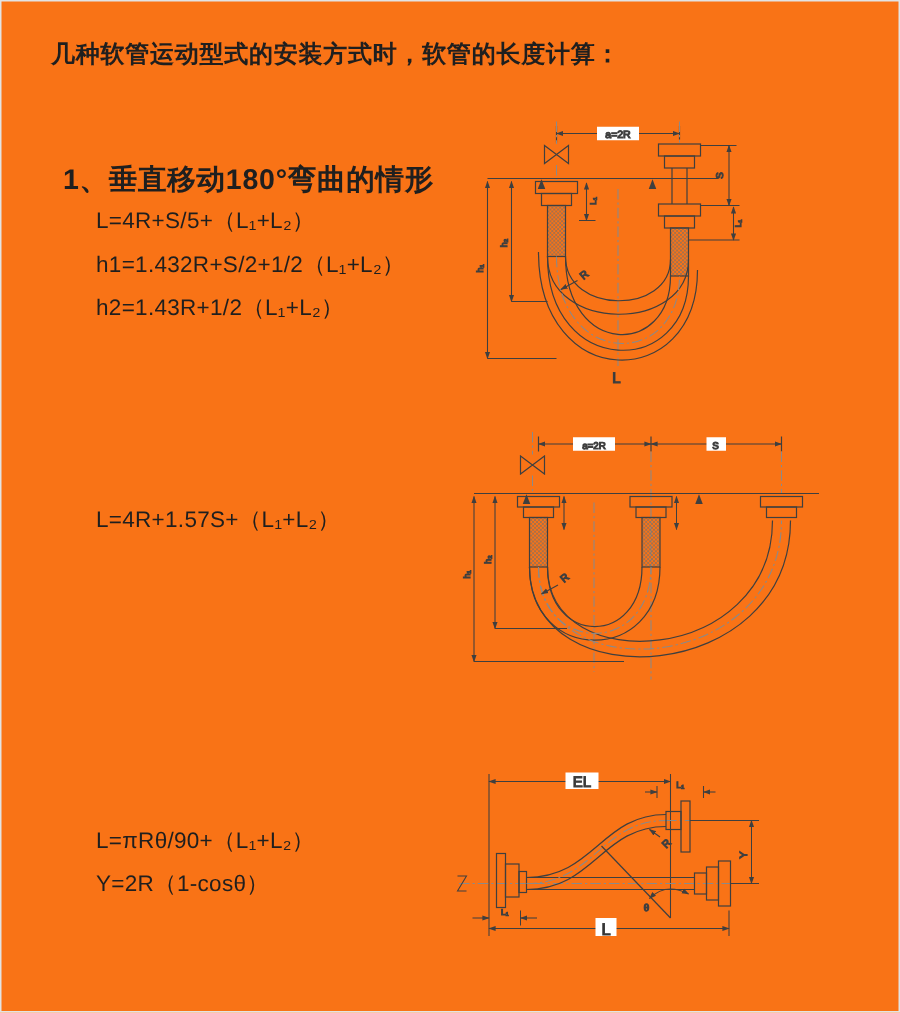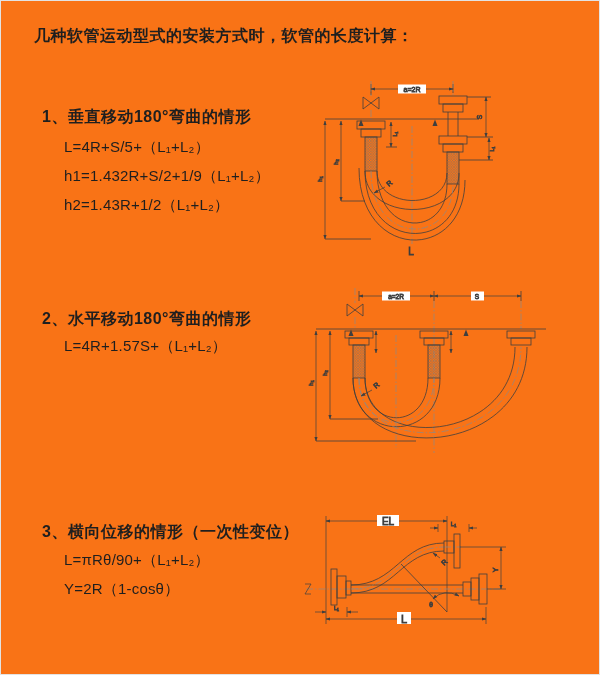--- a/index.html
+++ b/index.html
@@ -6,46 +6,44 @@
   .page{
     position:relative;width:600px;height:675px;background:#f97316;
     font-family:"Liberation Sans","DejaVu Sans",sans-serif;
     color:#1f1f1f;overflow:hidden;box-sizing:border-box;border:1px solid #e3e3e3;
   }
   .title{
     position:absolute;left:33px;top:25px;font-size:16px;font-weight:bold;
     letter-spacing:.5px;white-space:nowrap;
   }
   .heading{
-    position:absolute;left:41px;font-size:16px;font-weight:bold;
+    position:absolute;left:41px;font-size:19px;font-weight:bold;
     letter-spacing:.5px;white-space:nowrap;
   }
   .formula{
     position:absolute;left:63px;font-size:15px;font-weight:normal;
     letter-spacing:.2px;white-space:nowrap;
   }
   svg{position:absolute;}
   svg text{font-family:"Liberation Sans","DejaVu Sans",sans-serif;fill:#222;}
 </style>
 </head>
 <body>
 
 <div class="page">
 
   <div class="title">几种软管运动型式的安装方式时，软管的长度计算：</div>
 
   <div class="heading" style="top:106px">1、垂直移动180°弯曲的情形</div>
   <div class="formula" style="top:137px">L=4R+S/5+（L₁+L₂）</div>
-  <div class="formula" style="top:166px">h1=1.432R+S/2+1/9（L₁+L₂）</div>
+  <div class="formula" style="top:166px">h1=1.432R+S/2+1/2（L₁+L₂）</div>
   <div class="formula" style="top:195px">h2=1.43R+1/2（L₁+L₂）</div>
 
-  <div class="heading" style="top:308px">2、水平移动180°弯曲的情形</div>
   <div class="formula" style="top:336px">L=4R+1.57S+（L₁+L₂）</div>
 
-  <div class="heading" style="top:521px">3、横向位移的情形（一次性变位）</div>
   <div class="formula" style="top:550px">L=πRθ/90+（L₁+L₂）</div>
   <div class="formula" style="top:579px">Y=2R（1-cosθ）</div>
 
   <svg style="left:310px;top:75px" width="290" height="195" viewBox="0 0 290 195">
     <defs>
       <pattern id="hp1" width="2.6" height="2.6" patternUnits="userSpaceOnUse">
         <path d="M0,2.6 L2.6,0 M0,0 L2.6,2.6" stroke="#6f6f6f" stroke-width="0.4"></path>
       </pattern>
       <marker id="ar1" viewBox="0 0 10 10" refX="9" refY="5" markerWidth="7" markerHeight="7" orient="auto-start-reverse">
         <path d="M0,1.5 L10,5 L0,8.5 z" fill="#3f3f3f"></path>

